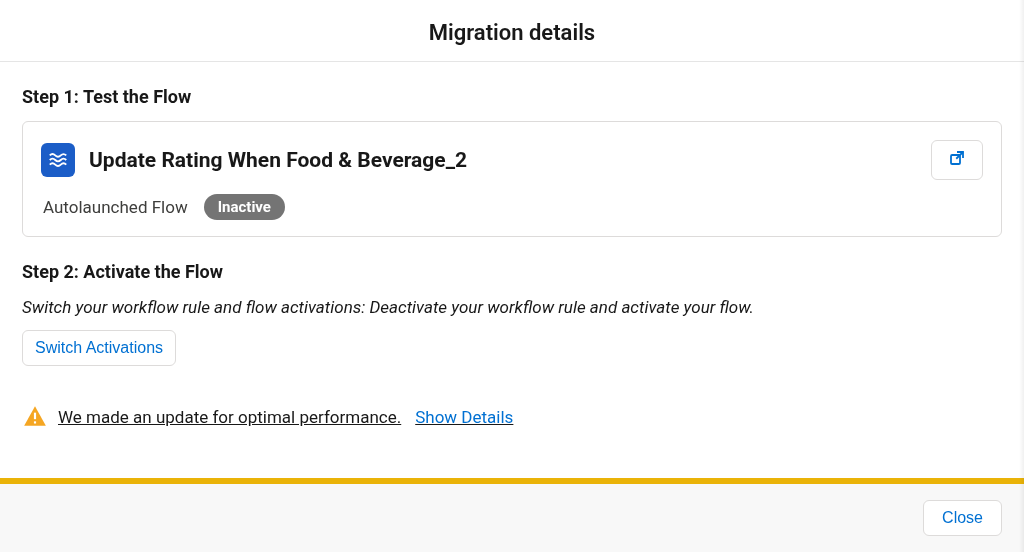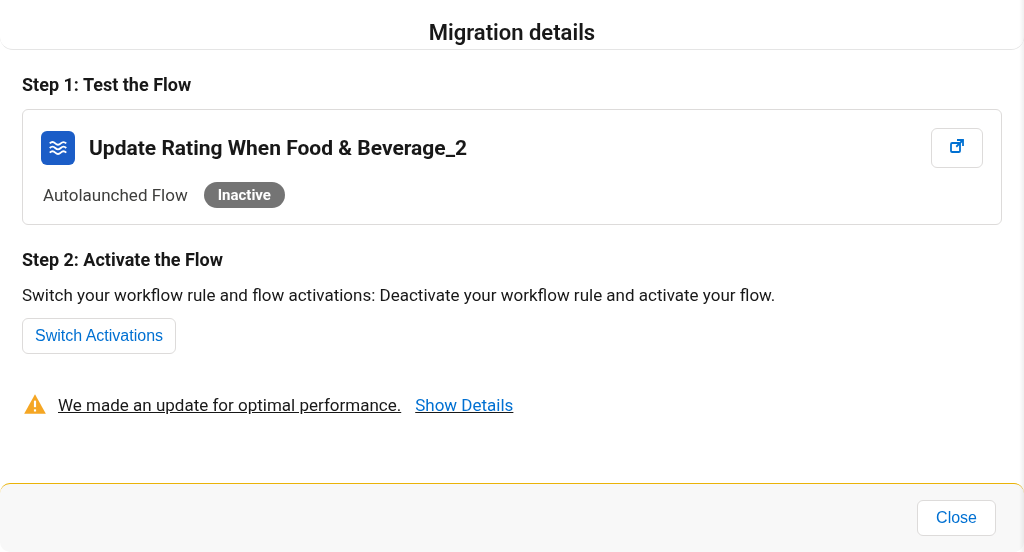--- a/index.html
+++ b/index.html
@@ -7,23 +7,22 @@
     font-family: -apple-system, BlinkMacSystemFont, "Segoe UI", Roboto, "Helvetica Neue", Arial, sans-serif;
     background: #fff;
     width: 1024px;
     height: 552px;
     overflow: hidden;
     position: relative;
     color: #181818;
   }
   .modal-header {
     text-align: center;
-    padding: 20px 0 4px;
+    padding: 20px 0 16px;
     border-bottom: 1px solid #e5e5e5;
-    border-radius: 13px;
   }
   .modal-title {
     font-size: 22px;
     font-weight: 600;
     color: #181818;
   }
   .modal-body {
     padding: 24px 22px 20px;
   }
   .step-heading {
@@ -99,20 +98,21 @@
     font-size: 15px;
     font-weight: 700;
     padding: 4px 14px;
     border-radius: 999px;
   }
   .step2-desc {
     font-size: 17px;
     color: #181818;
     margin-bottom: 10px;
     line-height: 1.4;
+    font-style: italic;
   }
   .switch-btn {
     border: 1px solid #dddbda;
     background: #fff;
     color: #0070d2;
     font-size: 16px;
     font-weight: 400;
     padding: 8px 12px;
     border-radius: 6px;
     cursor: pointer;
@@ -137,26 +137,25 @@
     font-size: 17px;
     color: #0070d2;
     cursor: pointer;
     margin-left: 4px;
   }
   .modal-footer {
     position: absolute;
     bottom: 0;
     left: 0;
     right: 0;
-    border-top: 1px solid #eab308;
+    border-top: 6px solid #eab308;
     background: #f8f8f8;
-    padding: 16px 28px;
+    padding: 16px 22px;
     display: flex;
     justify-content: flex-end;
-    border-radius: 10px;
   }
   .close-btn {
     border: 1px solid #dddbda;
     background: #fff;
     color: #0070d2;
     font-size: 16px;
     padding: 8px 18px;
     border-radius: 6px;
     cursor: pointer;
   }

